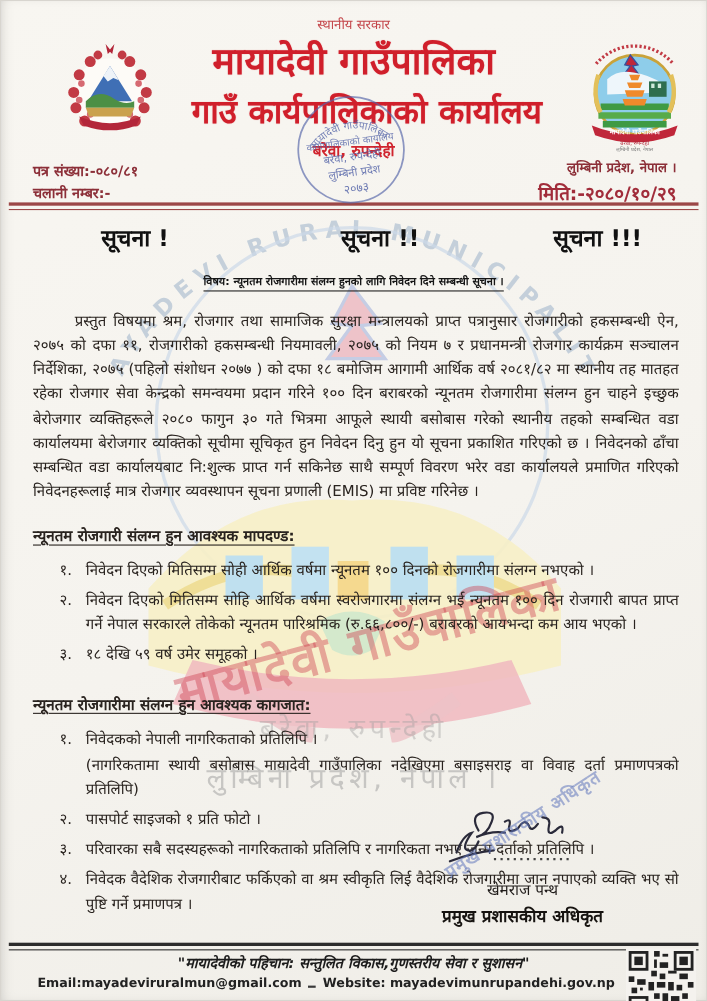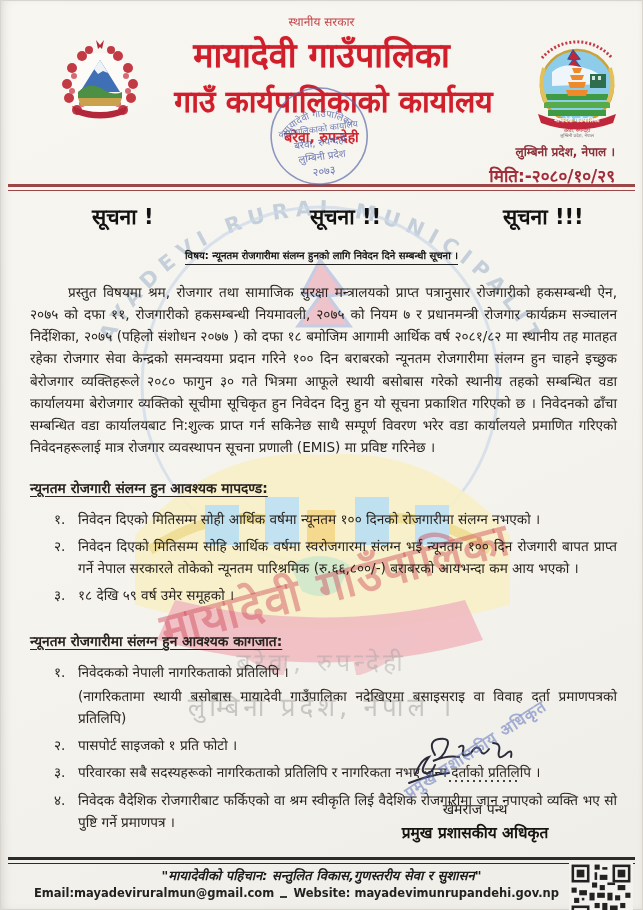--- a/index.html
+++ b/index.html
@@ -165,20 +165,24 @@
           <path id="stArc" d="M 34,62 A 44,44 0 0 1 118,62"></path>
         </defs>
       <text font-size="9.5" opacity=".9"><textPath href="#stArc" startOffset="50%" text-anchor="middle">मायादेवी गाउँपालिका</textPath></text>
       <text x="76" y="46" font-size="9" text-anchor="middle" opacity=".9">कार्यपालिकाको कार्यालय</text>
       <text x="76" y="60" font-size="10" text-anchor="middle" opacity=".95">बरेवा, रुपन्देही</text>
       <text x="76" y="74" font-size="10" text-anchor="middle" opacity=".95">लुम्बिनी प्रदेश</text>
       <text x="76" y="89" font-size="11" text-anchor="middle" opacity=".95">२०७३</text>
     </g>
   </svg>
 
+  <div class="abs meta-left">
+    <div>पत्र संख्या:-०८०/८१</div>
+    <div>चलानी नम्बर:-</div>
+  </div>
   <div class="abs meta-right">
     <div class="prov">लुम्बिनी प्रदेश, नेपाल ।</div>
     <div class="date">मिति:-२०८०/१०/२९</div>
   </div>
   <div class="abs red-rule"></div>
 
   <div class="abs notice n1">सूचना !</div>
   <div class="abs notice n2">सूचना !!</div>
   <div class="abs notice n3">सूचना !!!</div>
 

